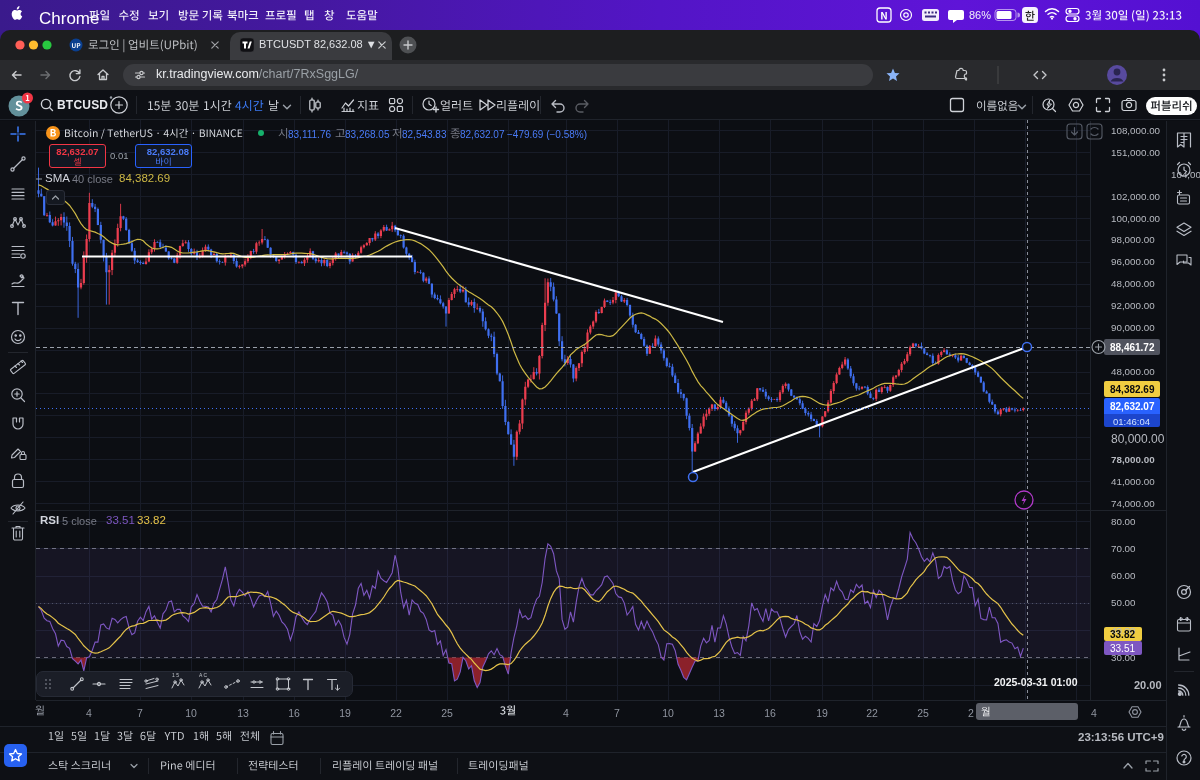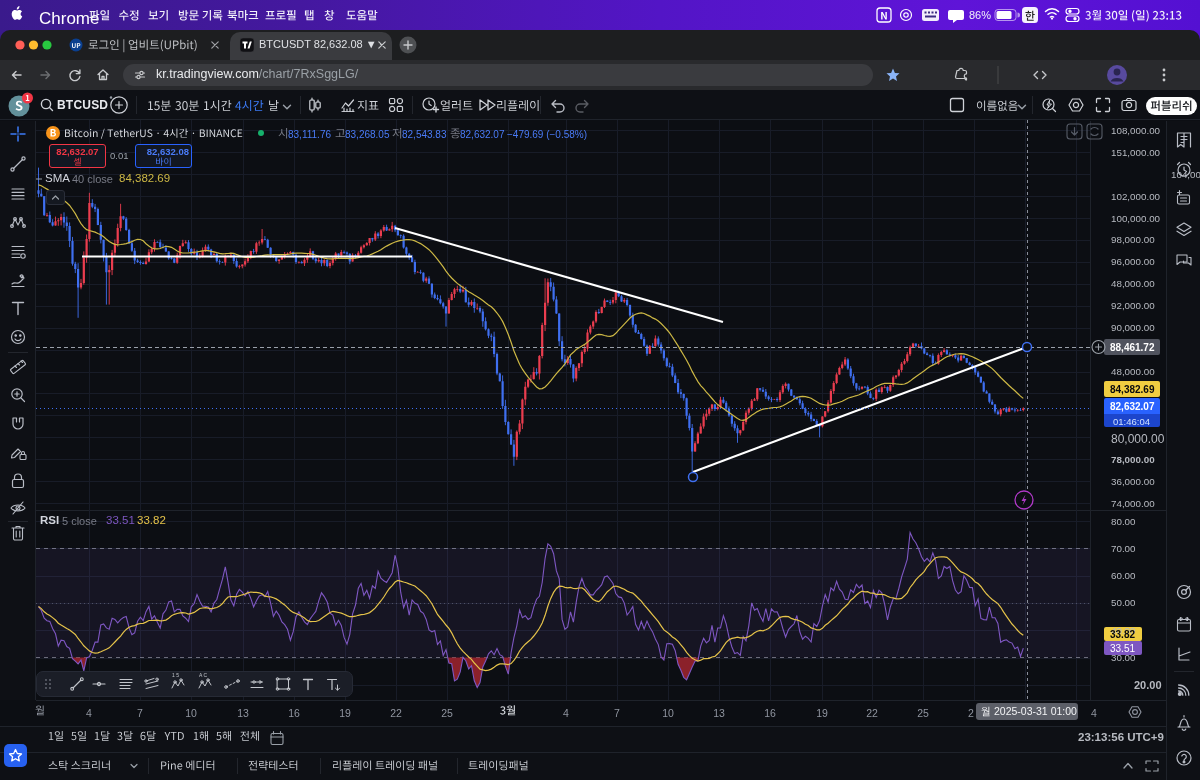--- a/index.html
+++ b/index.html
@@ -142,21 +142,21 @@
 <div class="t" style="left:1111px;top:190.59px;font-size:9.8px;color:#b7bac1;font-weight:400;letter-spacing:0">102,000.00</div>
 <div class="t" style="left:1111px;top:212.52px;font-size:9.8px;color:#b7bac1;font-weight:400;letter-spacing:0">100,000.00</div>
 <div class="t" style="left:1111px;top:234.45000000000002px;font-size:9.8px;color:#b7bac1;font-weight:400;letter-spacing:0">98,000.00</div>
 <div class="t" style="left:1111px;top:256.38px;font-size:9.8px;color:#b7bac1;font-weight:400;letter-spacing:0">96,000.00</div>
 <div class="t" style="left:1111px;top:278.31px;font-size:9.8px;color:#b7bac1;font-weight:400;letter-spacing:0">48,000.00</div>
 <div class="t" style="left:1111px;top:300.24px;font-size:9.8px;color:#b7bac1;font-weight:400;letter-spacing:0">92,000.00</div>
 <div class="t" style="left:1111px;top:322.17px;font-size:9.8px;color:#b7bac1;font-weight:400;letter-spacing:0">90,000.00</div>
 <div class="t" style="left:1111px;top:366.03px;font-size:9.8px;color:#b7bac1;font-weight:400;letter-spacing:0">48,000.00</div>
 <div class="t" style="left:1111px;top:431.82px;font-size:12px;color:#b7bac1;font-weight:400;letter-spacing:0">80,000.00</div>
 <div class="t" style="left:1111px;top:453.75px;font-size:9.8px;color:#b7bac1;font-weight:700;letter-spacing:0">78,000.00</div>
-<div class="t" style="left:1111px;top:475.68px;font-size:9.8px;color:#b7bac1;font-weight:400;letter-spacing:0">36,000.00</div>
+<div class="t" style="left:1111px;top:475.68px;font-size:9.8px;color:#b7bac1;font-weight:400;letter-spacing:0">41,000.00</div>
 <div class="t" style="left:1111px;top:497.61px;font-size:9.8px;color:#b7bac1;font-weight:400;letter-spacing:0">74,000.00</div>
 <div class="t" style="left:1111px;top:515.5px;font-size:9.8px;color:#b7bac1;font-weight:400;letter-spacing:0">80.00</div>
 <div class="t" style="left:1111px;top:542.83px;font-size:9.8px;color:#b7bac1;font-weight:400;letter-spacing:0">70.00</div>
 <div class="t" style="left:1111px;top:570.16px;font-size:9.8px;color:#b7bac1;font-weight:400;letter-spacing:0">60.00</div>
 <div class="t" style="left:1111px;top:597.49px;font-size:9.8px;color:#b7bac1;font-weight:400;letter-spacing:0">50.00</div>
 <div class="t" style="left:1111px;top:624.82px;font-size:9.8px;color:#b7bac1;font-weight:400;letter-spacing:0">40.00</div>
 <div class="t" style="left:1111px;top:652.15px;font-size:9.8px;color:#b7bac1;font-weight:400;letter-spacing:0">30.00</div>
 <div class="t" style="left:1134px;top:679.48px;font-size:11px;color:#b7bac1;font-weight:700;letter-spacing:0">20.00</div>
 <div class="abs" style="left:1104px;top:339px;width:56px;height:16px;background:#50535e;border-radius:2px"></div>
 <div class="t" style="left:1110px;top:341.5px;font-size:10px;color:#fff;font-weight:700;letter-spacing:0">88,461.72</div>
@@ -182,21 +182,21 @@
 <div class="t" style="left:609px;top:706.5px;font-size:10.5px;color:#9095a0;font-weight:400;letter-spacing:0;width:16px;text-align:center">7</div>
 <div class="t" style="left:660px;top:706.5px;font-size:10.5px;color:#9095a0;font-weight:400;letter-spacing:0;width:16px;text-align:center">10</div>
 <div class="t" style="left:711px;top:706.5px;font-size:10.5px;color:#9095a0;font-weight:400;letter-spacing:0;width:16px;text-align:center">13</div>
 <div class="t" style="left:762px;top:706.5px;font-size:10.5px;color:#9095a0;font-weight:400;letter-spacing:0;width:16px;text-align:center">16</div>
 <div class="t" style="left:814px;top:706.5px;font-size:10.5px;color:#9095a0;font-weight:400;letter-spacing:0;width:16px;text-align:center">19</div>
 <div class="t" style="left:864px;top:706.5px;font-size:10.5px;color:#9095a0;font-weight:400;letter-spacing:0;width:16px;text-align:center">22</div>
 <div class="t" style="left:915px;top:706.5px;font-size:10.5px;color:#9095a0;font-weight:400;letter-spacing:0;width:16px;text-align:center">25</div>
 <div class="t" style="left:963px;top:706.5px;font-size:10.5px;color:#9095a0;font-weight:400;letter-spacing:0;width:16px;text-align:center">2</div>
 <div class="t" style="left:1086px;top:706.5px;font-size:10.5px;color:#9095a0;font-weight:400;letter-spacing:0;width:16px;text-align:center">4</div>
 <div class="abs" style="left:976px;top:703px;width:102px;height:17px;background:#5c5f68;border-radius:3px"></div>
-<div class="t" style="left:994px;top:705px;font-size:10.5px;color:#f2f3f5;font-weight:400;letter-spacing:0">2025-03-31  01:00</div>
+<div class="t" style="left:994px;top:676px;font-size:10.5px;color:#f2f3f5;font-weight:700;letter-spacing:0">2025-03-31  01:00</div>
 <div class="t" style="left:1078px;top:730.5px;font-size:11.5px;color:#b7bac1;font-weight:700;letter-spacing:0">23:13:56 UTC+9</div>
 <div class="t" style="left:969px;top:9px;font-size:11px;color:#f2f0fa;font-weight:400;letter-spacing:0">86%</div>
 <div class="abs" style="left:230px;top:32px;width:162px;height:28px;background:#3a3b3f;border-radius:10px 10px 0 0"></div>
 <div class="abs" style="left:123px;top:64px;width:750px;height:22px;background:#3a3b3f;border-radius:11px"></div>
 <div class="abs" style="left:1146px;top:97px;width:51px;height:18px;background:#fdfdfd;border-radius:9px"></div>
 <div class="abs" style="left:36px;top:671px;width:317px;height:26px;background:#1b1e27;border:1px solid #262a35;border-radius:7px"></div>
 <svg id="uioverlay" style="position:absolute;left:0;top:0;z-index:3" width="1200" height="780" viewBox="0 0 1200 780">
     <g transform="translate(55.5,197.5)" stroke="#9aa0a8" stroke-width="1.2" fill="none" stroke-linecap="round" stroke-linejoin="round">
       <path d="M-3 1.5 L0 -1.5 L3 1.5"></path>
     </g>

